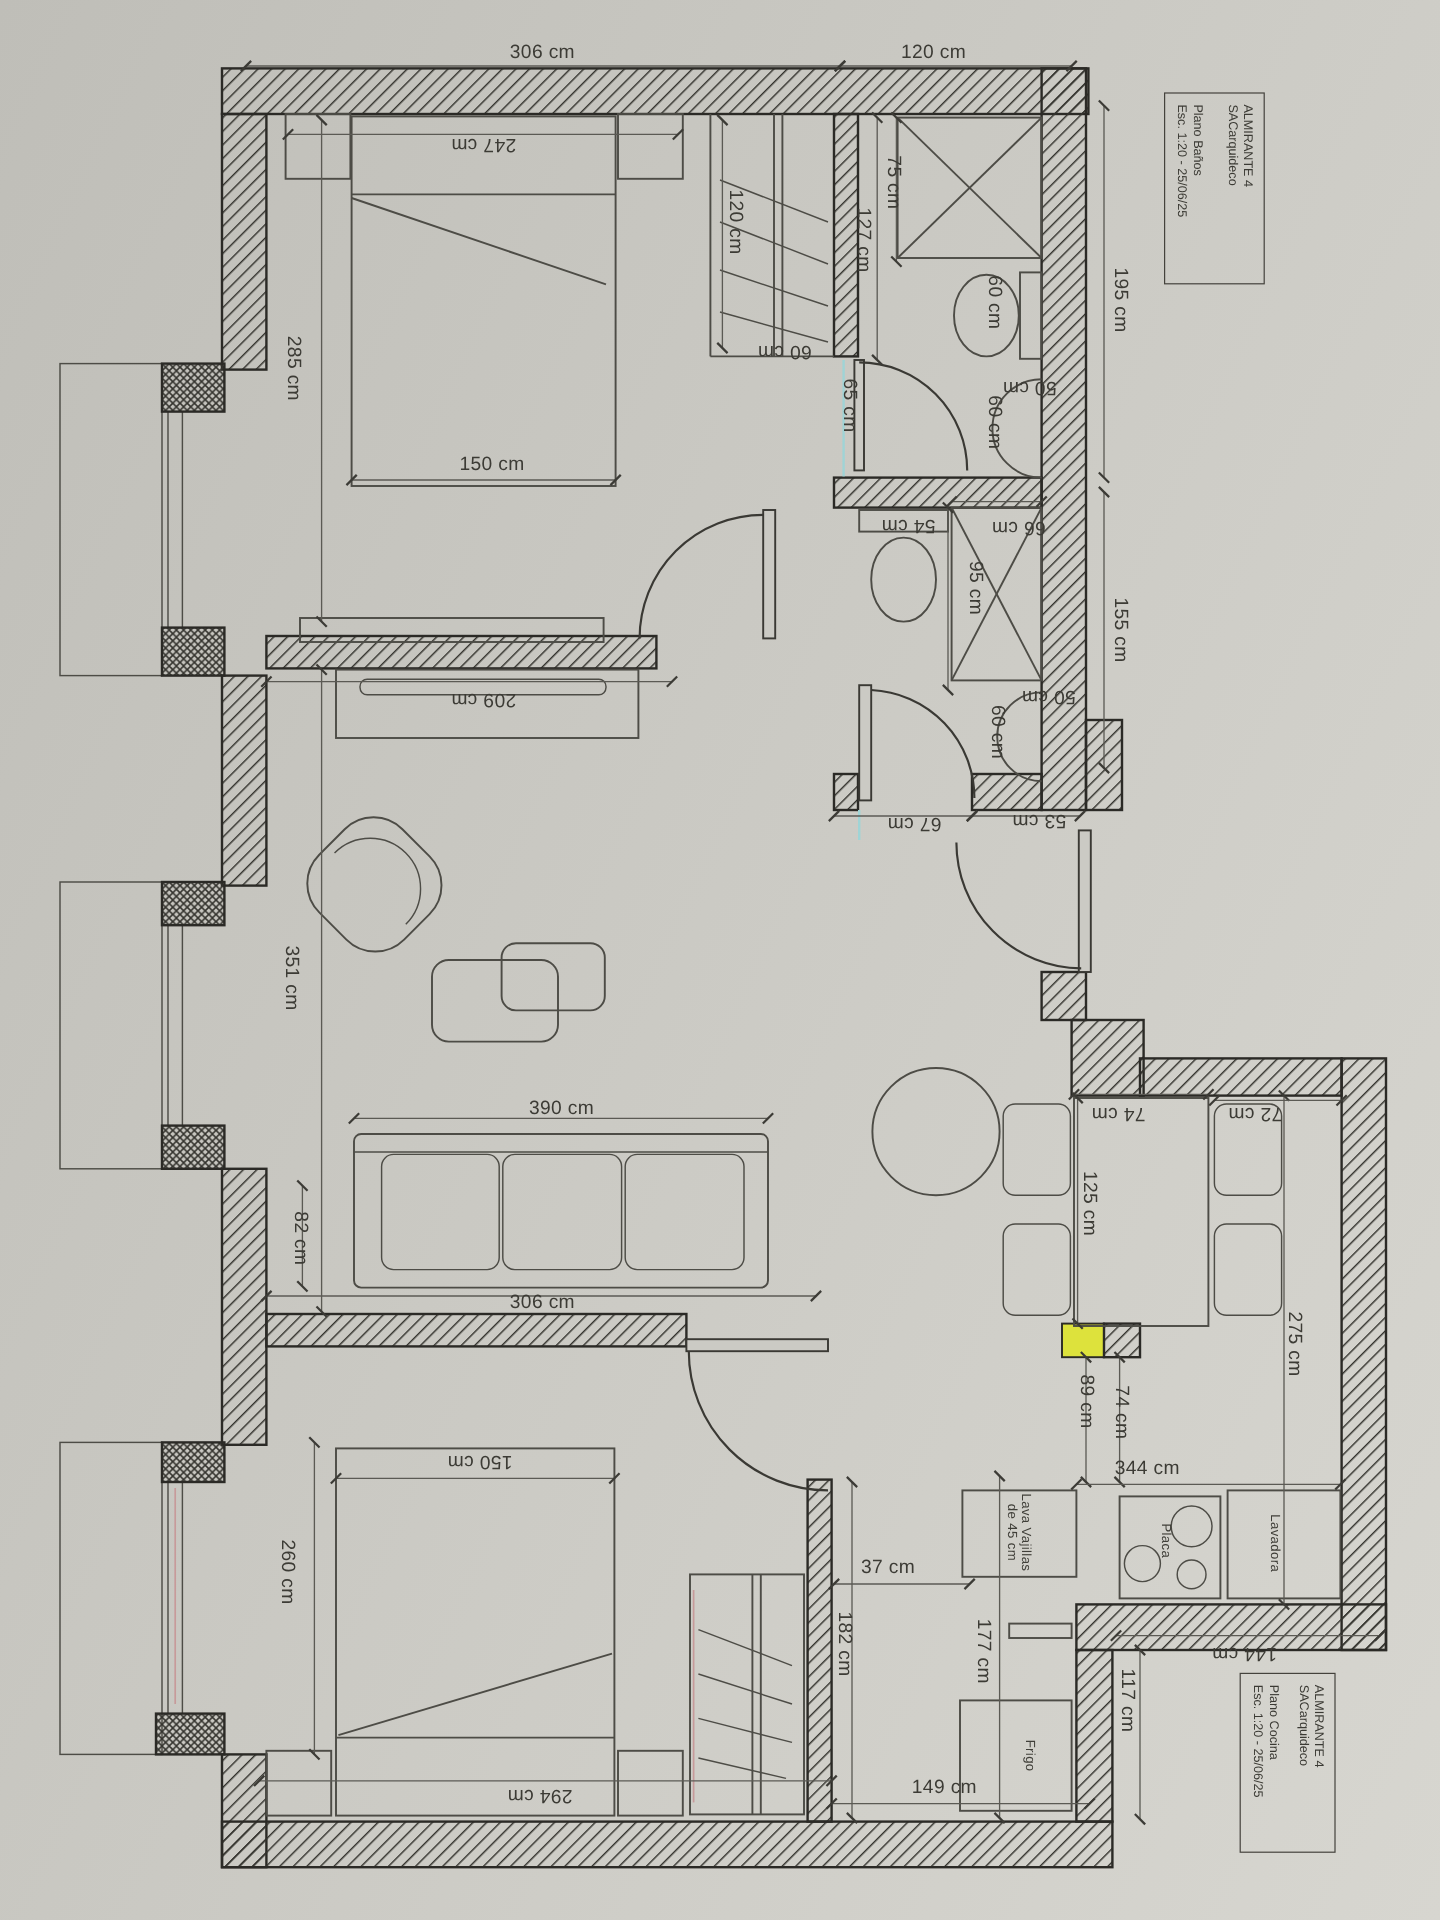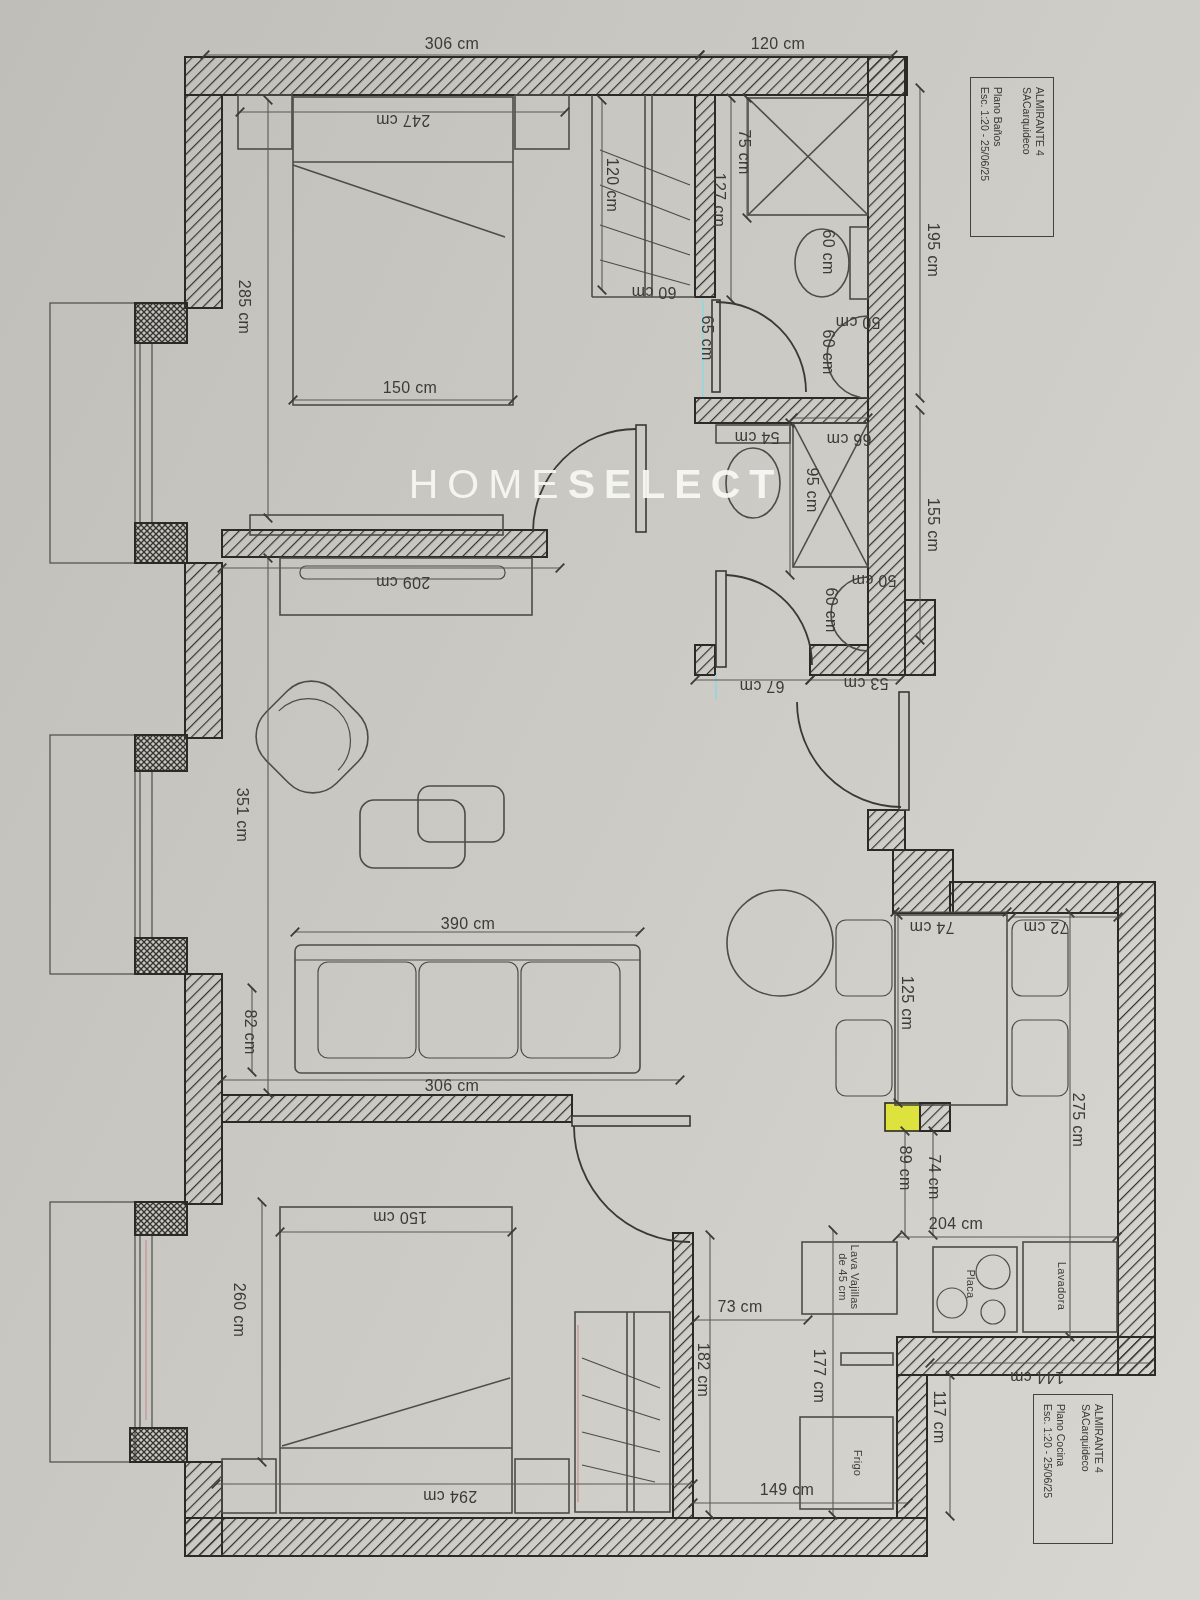--- a/index.html
+++ b/index.html
@@ -254,25 +254,25 @@
   <div class="lbl r90" style="left:242px;top:815px">351 cm</div>
   <div class="lbl" style="left:468px;top:924px">390 cm</div>
   <div class="lbl r90" style="left:250px;top:1032px">82 cm</div>
   <div class="lbl" style="left:452px;top:1086px">306 cm</div>
   <div class="lbl r90" style="left:907px;top:1003px">125 cm</div>
   <div class="lbl r180" style="left:932px;top:927px">74 cm</div>
   <div class="lbl r180" style="left:1046px;top:927px">72 cm</div>
   <div class="lbl r90" style="left:1078px;top:1120px">275 cm</div>
   <div class="lbl r90" style="left:905px;top:1168px">89 cm</div>
   <div class="lbl r90" style="left:934px;top:1177px">74 cm</div>
-  <div class="lbl" style="left:956px;top:1224px">204 cm</div>
+  <div class="lbl" style="left:956px;top:1224px">344 cm</div>
   <div class="lbl r180" style="left:400px;top:1217px">150 cm</div>
   <div class="lbl r90" style="left:239px;top:1310px">260 cm</div>
   <div class="lbl r180" style="left:450px;top:1496px">294 cm</div>
-  <div class="lbl" style="left:740px;top:1307px">73 cm</div>
+  <div class="lbl" style="left:740px;top:1307px">37 cm</div>
   <div class="lbl r90" style="left:703px;top:1370px">182 cm</div>
   <div class="lbl r90" style="left:819px;top:1376px">177 cm</div>
   <div class="lbl" style="left:787px;top:1490px">149 cm</div>
   <div class="lbl r90" style="left:939px;top:1417px">117 cm</div>
   <div class="lbl r180" style="left:1037px;top:1377px">144 cm</div>
 
   <div class="lbl r90 app" style="left:849px;top:1277px">
     <div>Lava Vajillas</div>
     <div>de 45 cm</div>
   </div>
@@ -296,17 +296,14 @@
   <div>
     <div>ALMIRANTE 4</div>
     <div>SACarquideco</div>
   </div>
   <div>
     <div>Plano Cocina</div>
     <div>Esc. 1:20 - 25/06/25</div>
   </div>
 </div>
 
-<div class="watermark">
-  <span class="w-light">HOME</span><span class="w-bold">SELECT</span>
+
 </div>
 
-</div>
-
 </body></html>

